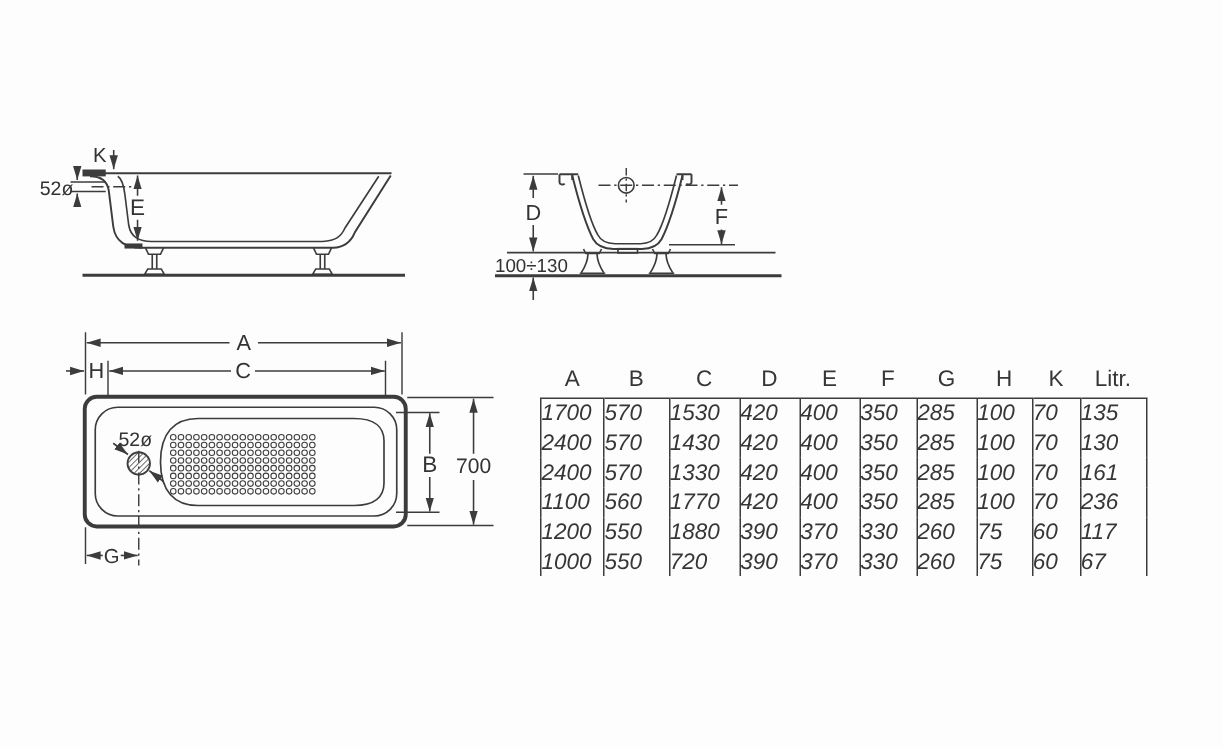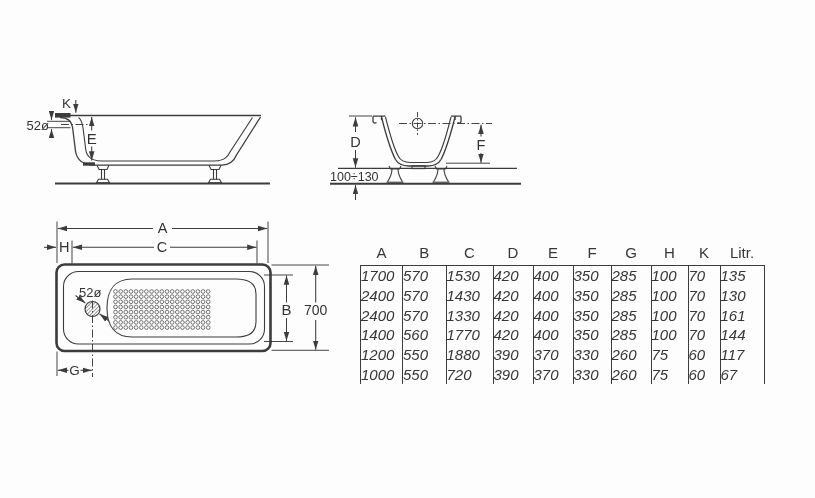--- a/index.html
+++ b/index.html
@@ -401,30 +401,30 @@
           <td>1330</td>
           <td>420</td>
           <td>400</td>
           <td>350</td>
           <td>285</td>
           <td>100</td>
           <td>70</td>
           <td>161</td>
         </tr>
         <tr>
-          <td>1400</td>
+          <td>1100</td>
           <td>560</td>
           <td>1770</td>
           <td>420</td>
           <td>400</td>
           <td>350</td>
           <td>285</td>
           <td>100</td>
           <td>70</td>
-          <td>144</td>
+          <td>236</td>
         </tr>
         <tr>
           <td>1200</td>
           <td>550</td>
           <td>1880</td>
           <td>390</td>
           <td>370</td>
           <td>330</td>
           <td>260</td>
           <td>75</td>

